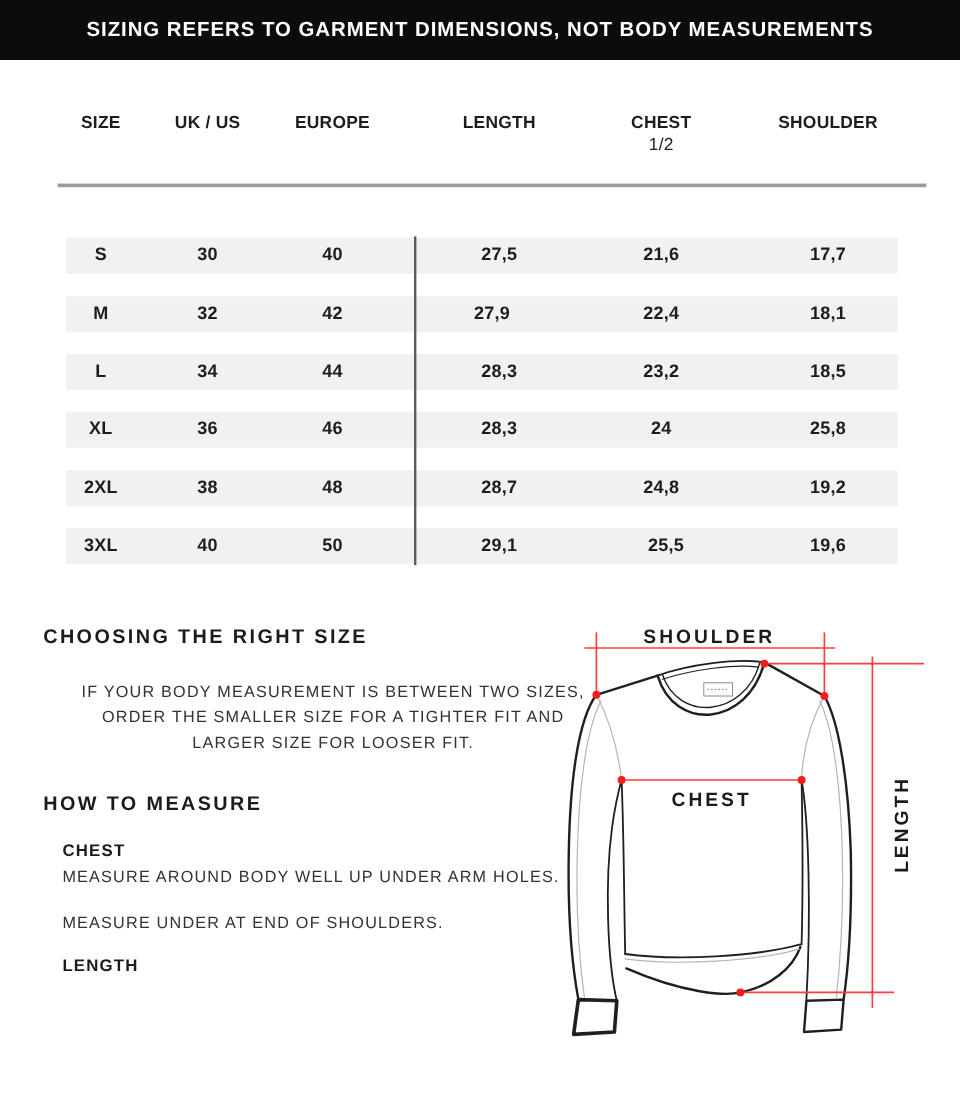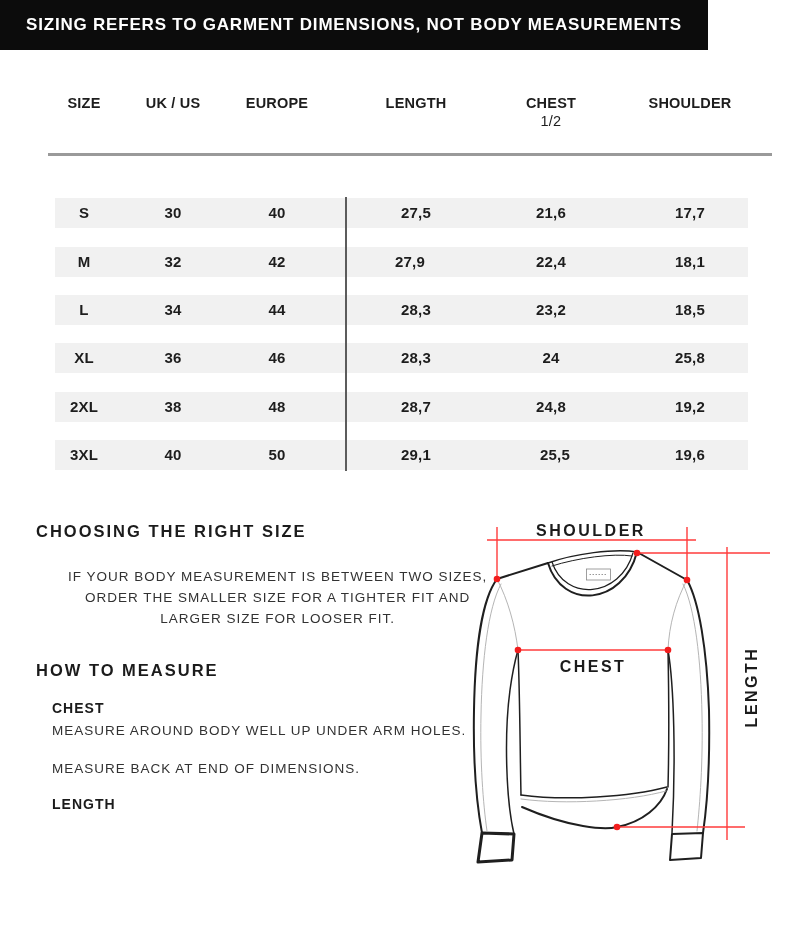--- a/index.html
+++ b/index.html
@@ -1,19 +1,19 @@
 <!DOCTYPE html>
 <html><head>
 <meta charset="utf-8">
 <style>
   html,body{margin:0;padding:0;}
   body{width:800px;height:930px;background:#ffffff;font-family:"Liberation Sans",sans-serif;color:#1d1d1d;position:relative;overflow:hidden;}
   .page{position:absolute;inset:0;}
   
-  .banner{position:absolute;left:0;top:0;width:708px;height:50px;background:#0c0c0c;display:flex;align-items:center;justify-content:center;}
+  .banner{position:absolute;left:0;top:0;width:800px;height:50px;background:#0c0c0c;display:flex;align-items:center;justify-content:center;}
   .banner span{color:#ffffff;font-size:17px;font-weight:700;letter-spacing:0.8px;}
   
   .th{position:absolute;top:94px;transform:translateX(-50%);font-size:14.5px;font-weight:700;letter-spacing:0.2px;text-align:center;line-height:18px;white-space:nowrap;}
   .th .sub{display:block;font-weight:400;}
   .rule{position:absolute;left:48px;top:153px;width:724px;height:3px;background:#9a9a9a;}
   .trow{position:absolute;left:55px;width:693px;height:30px;background:#f1f1f1;}
   .tc{position:absolute;top:0;height:30px;line-height:30px;transform:translateX(-50%);font-size:15px;font-weight:700;letter-spacing:0.2px;white-space:nowrap;}
   .divider{position:absolute;left:345px;top:197px;width:2px;height:274px;background:#5c5c5c;}
   
   .h2{position:absolute;left:36px;font-size:16.5px;font-weight:700;letter-spacing:2px;color:#1b1b1b;white-space:nowrap;}
@@ -104,21 +104,21 @@
 LARGER SIZE FOR LOOSER FIT.</div>
 
   <div class="h2" style="top:661px">HOW TO MEASURE</div>
 
   <div class="measure">
     <div class="m-item">
       <div class="m-label">CHEST</div>
       <div class="m-body">MEASURE AROUND BODY WELL UP UNDER ARM HOLES.</div>
     </div>
     <div class="m-item">
-      <div class="m-body">MEASURE BACK AT END OF DIMENSIONS.</div>
+      <div class="m-body">MEASURE UNDER AT END OF SHOULDERS.</div>
     </div>
     <div class="m-item">
       <div class="m-label">LENGTH</div>
     </div>
   </div>
 
   <svg class="diagram" viewBox="0 0 345 380">
 
     <g stroke="#1f1f1f" fill="none" stroke-linecap="round" stroke-linejoin="round">
       <path stroke-width="2" d="M 93,63 L 42,79 C 27,99 20,150 19,210 C 18,262 22,306 27,333"></path>

